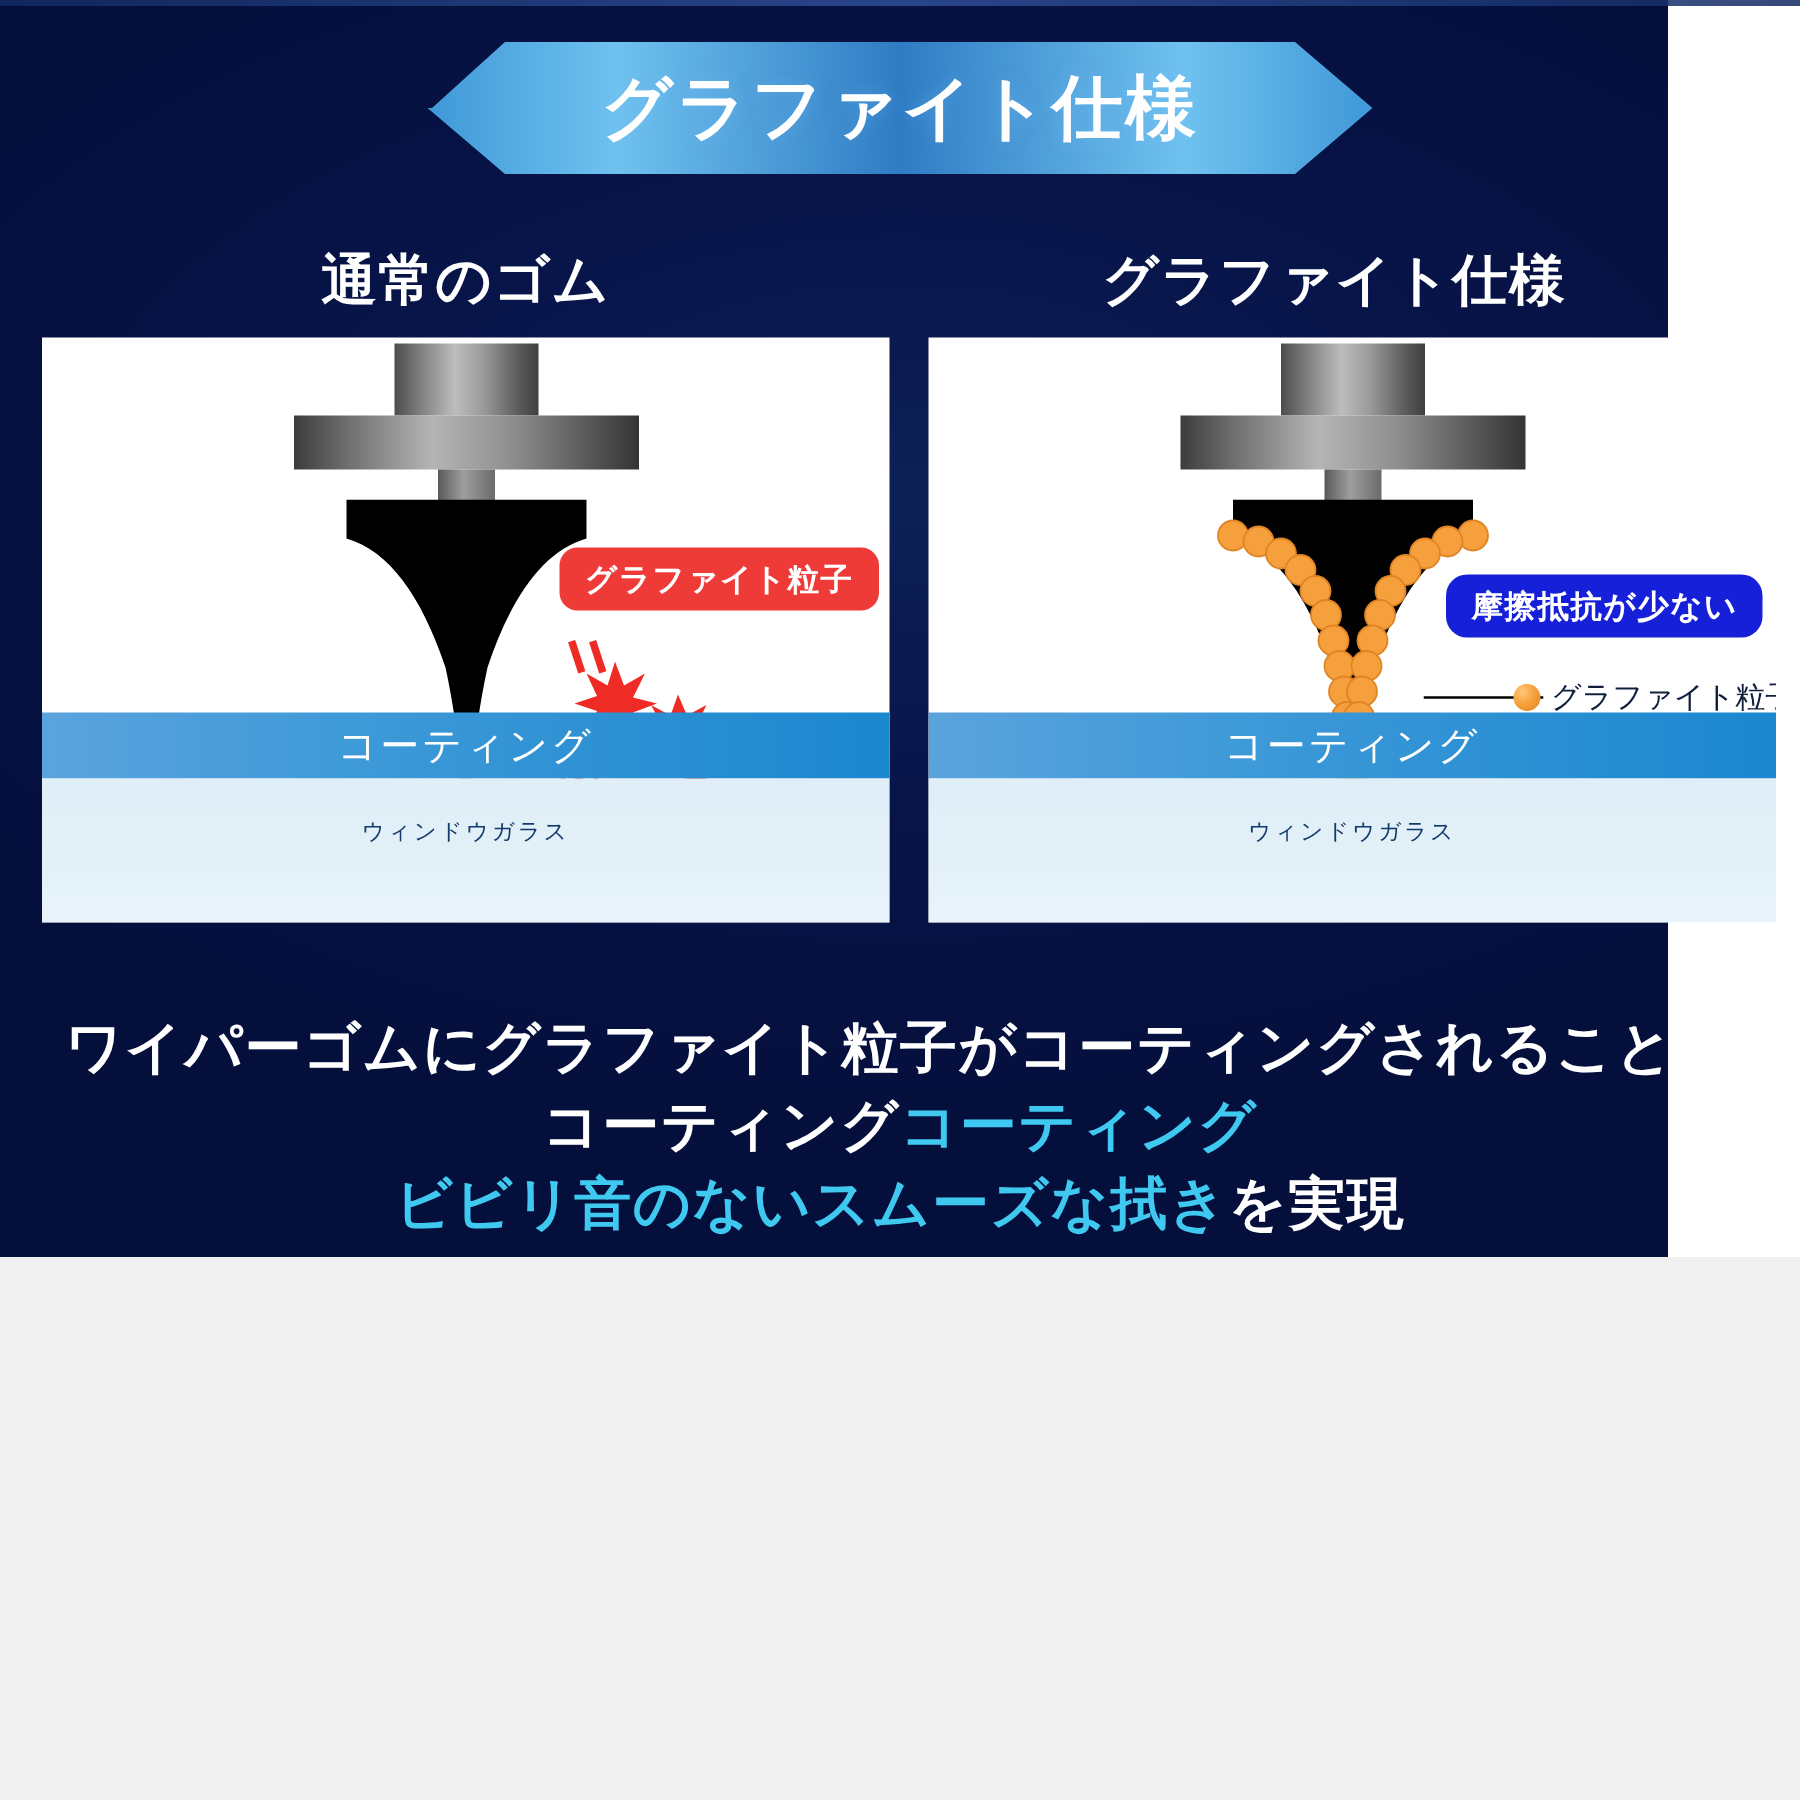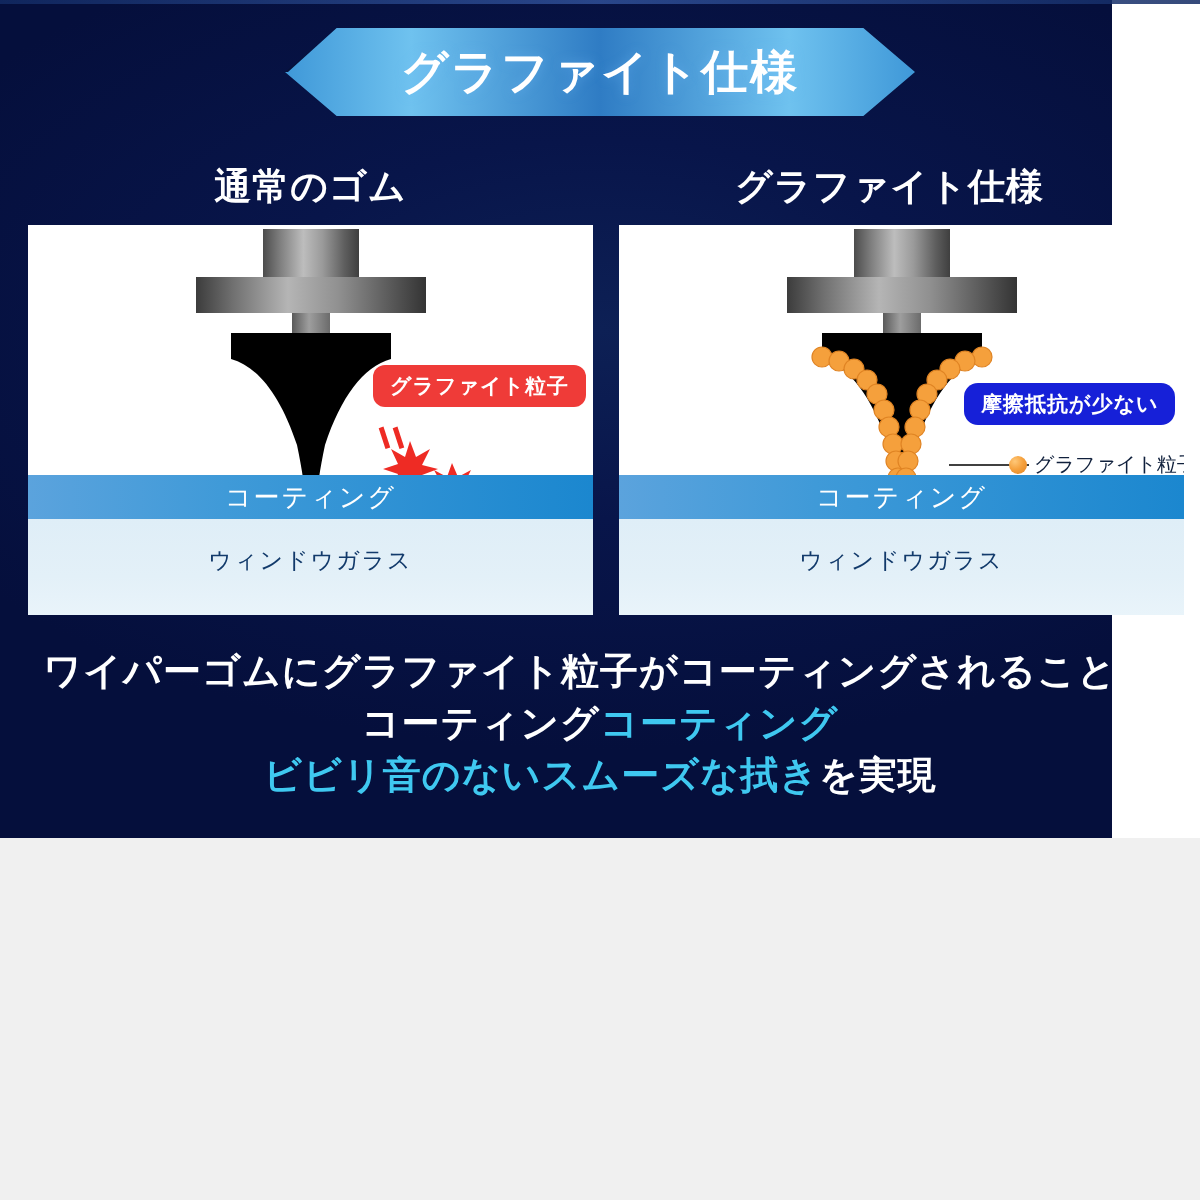--- a/index.html
+++ b/index.html
@@ -70,21 +70,21 @@
     position:absolute; left:0; bottom:96px; width:100%; height:44px;
     background:linear-gradient(90deg,#5ba3dd 0%,#3f9ad8 35%,#1b87cf 100%);
     display:flex; align-items:center; justify-content:center;
     color:#ffffff; font-size:26px; letter-spacing:2px;
   }
   .glass{
     position:absolute; left:0; bottom:0; width:100%; height:96px;
     background:linear-gradient(180deg,#dfeef7 0%,#e3f0f8 60%,#e9f4fa 100%);
     display:flex; align-items:flex-start; justify-content:center;
     padding-top:26px;
-    color:#123a6b; font-size:23px; letter-spacing:2px;
+    color:#123a6b; font-size:15px; letter-spacing:2px;
   }
 
   
   .holder{ position:absolute; left:50%; transform:translateX(-50%); top:4px; width:230px; height:112px; }
   .holder .stem-top{
     position:absolute; left:50%; transform:translateX(-50%); top:0; width:96px; height:48px;
     background:linear-gradient(90deg,#4c4c4c 0%,#7f7f7f 18%,#bdbdbd 42%,#9a9a9a 62%,#5e5e5e 85%,#3f3f3f 100%);
   }
   .holder .flange{
     position:absolute; left:0; top:48px; width:230px; height:36px;
@@ -112,21 +112,21 @@
     position:absolute; display:flex; align-items:center; gap:7px;
     font-size:20px; color:#10203c; white-space:nowrap;
   }
   .dot-orange{
     width:18px; height:18px; border-radius:50%;
     background:radial-gradient(circle at 33% 30%, #ffc878 0%, #f5a03c 48%, #e08424 100%);
   }
 
   
   .desc{
-    position:absolute; left:0; top:645px; width:1200px;
+    position:absolute; left:0; top:673px; width:1200px;
     text-align:center; color:#ffffff; font-weight:bold;
     font-size:38px; line-height:52px; letter-spacing:1px;
   }
   .desc .hl{ color:#3fc8f0; }
 
   
   .light-section{
     position:absolute; left:0; top:838px; width:1200px; height:362px;
     background:#f0f0f0;
   }

